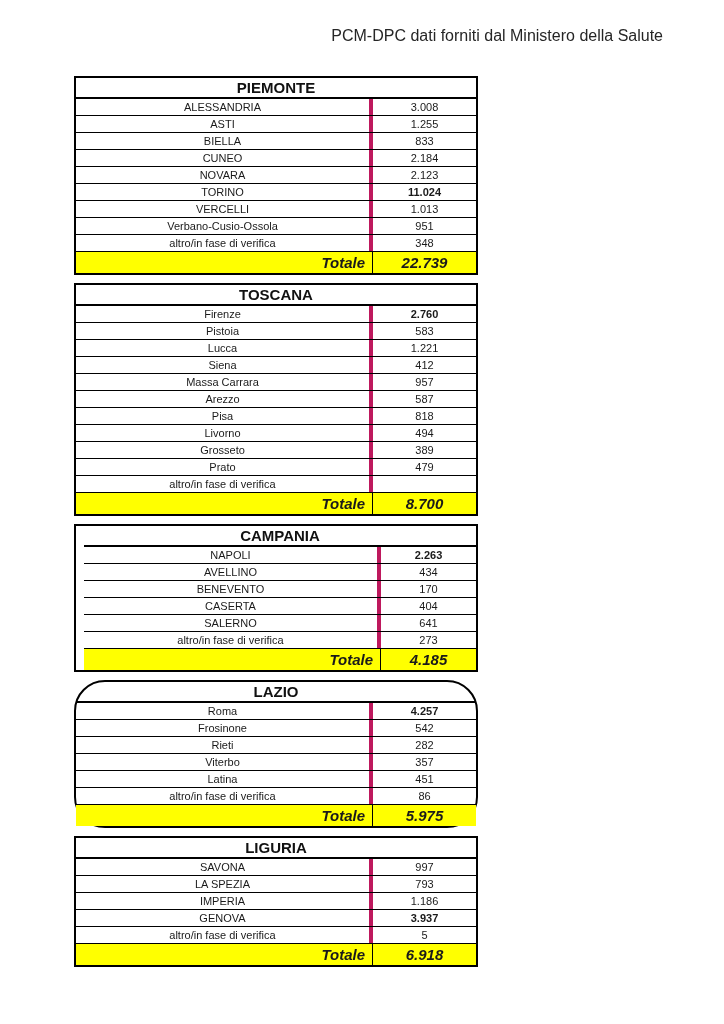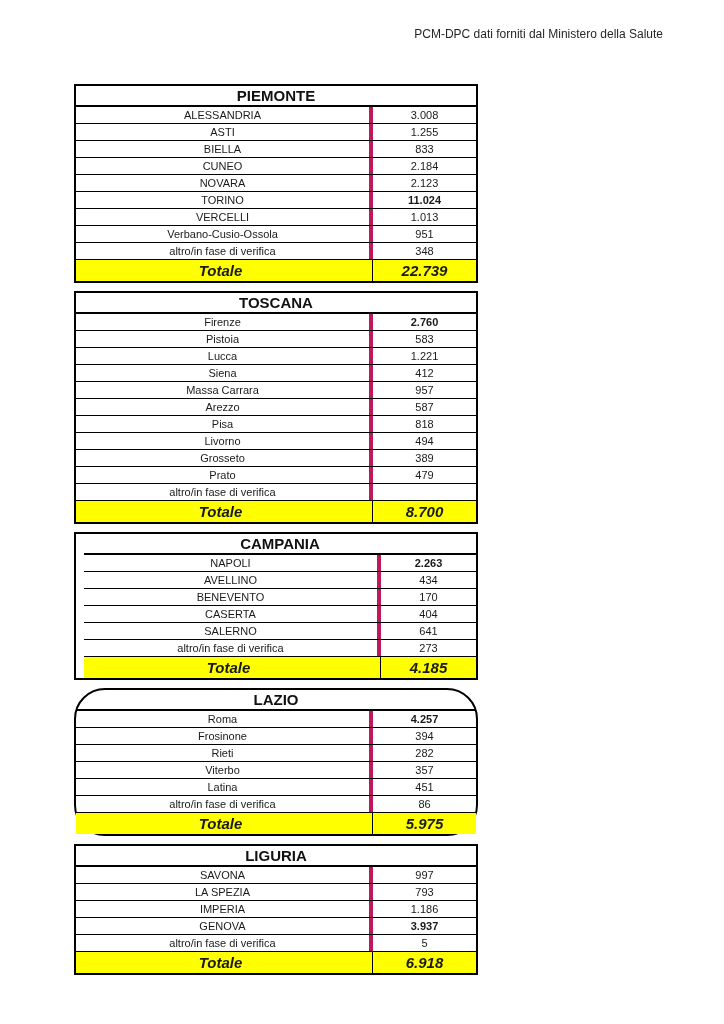--- a/index.html
+++ b/index.html
@@ -14,26 +14,26 @@
     font-family: "Liberation Sans", sans-serif;
     color: #1a1a1a;
     overflow: hidden;
   }
   .header-note {
     position: absolute;
     top: 27px;
     left: 0;
     width: 663px;
     text-align: right;
-    font-size: 12px;
+    font-size: 16px;
     color: #262626;
   }
   .tables {
     position: absolute;
-    top: 84px;
+    top: 76px;
     left: 74px;
     width: 404px;
   }
   .region-table {
     box-sizing: border-box;
     width: 404px;
     border: 2px solid #000;
     margin-bottom: 8px;
     background: #fff;
   }
@@ -71,21 +71,21 @@
   }
   .totale-row {
     display: flex;
     height: 21px;
     line-height: 21px;
   }
   .totale-label {
     box-sizing: border-box;
     width: 297px;
     border-right: 1px solid #000;
-    text-align: center;
+    text-align: right;
     padding-right: 7px;
     font-weight: bold;
     font-style: italic;
     font-size: 15px;
   }
   .totale-value {
     flex: 1;
     text-align: center;
     font-weight: bold;
     font-style: italic;
@@ -224,21 +224,21 @@
       </div>
     </div>
     <div class="region-table" style="border-color: rgb(0, 0, 0); border-radius: 31px;">
       <div class="region-header">LAZIO</div>
       <div class="data-row">
         <div class="cell name">Roma</div>
         <div class="cell value bold">4.257</div>
       </div>
       <div class="data-row">
         <div class="cell name">Frosinone</div>
-        <div class="cell value">394</div>
+        <div class="cell value">542</div>
       </div>
       <div class="data-row">
         <div class="cell name">Rieti</div>
         <div class="cell value">282</div>
       </div>
       <div class="data-row">
         <div class="cell name">Viterbo</div>
         <div class="cell value">357</div>
       </div>
       <div class="data-row">

